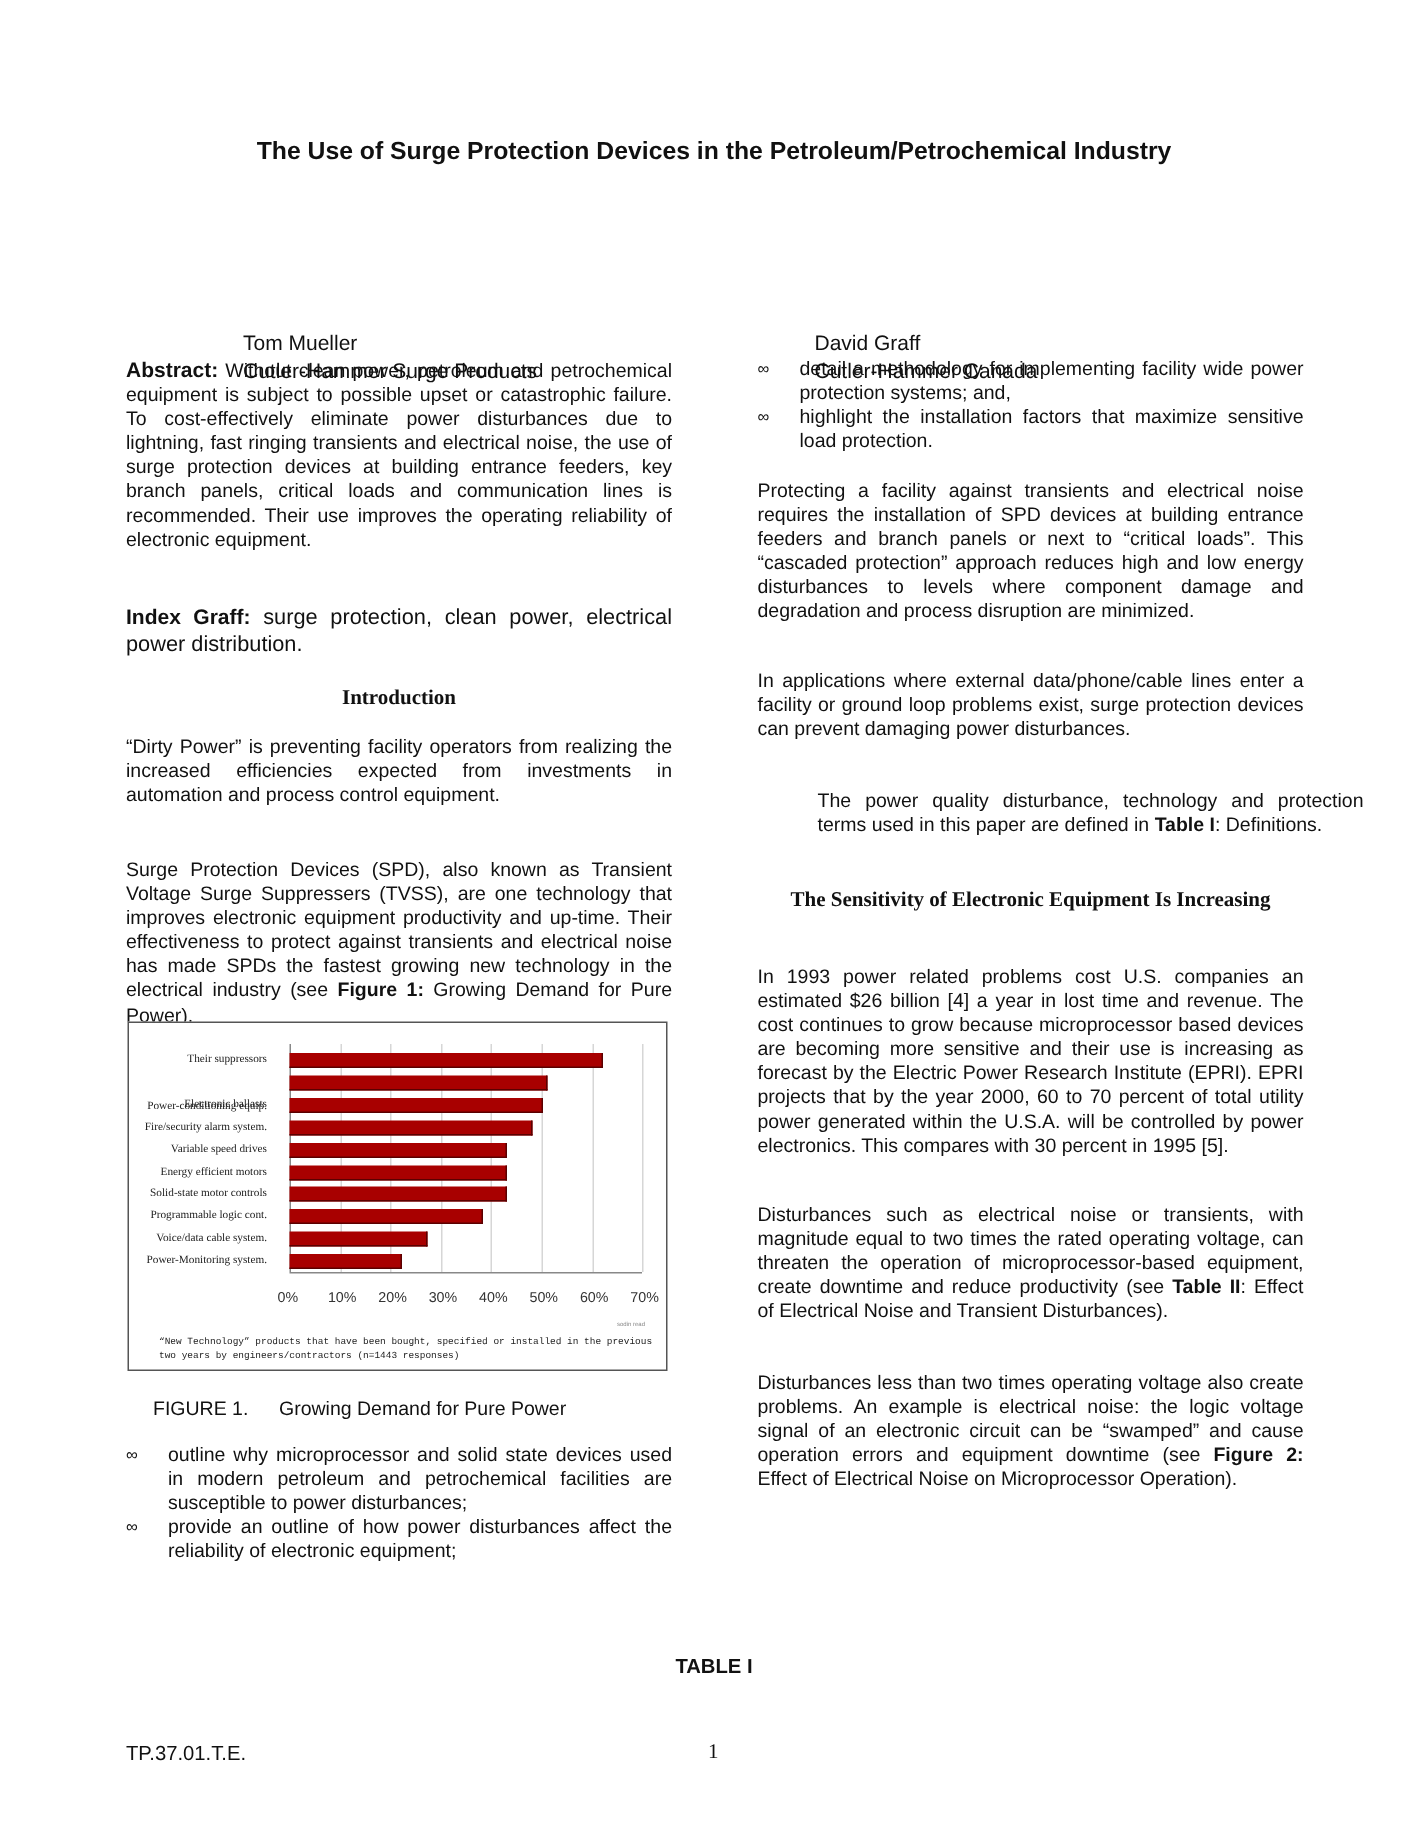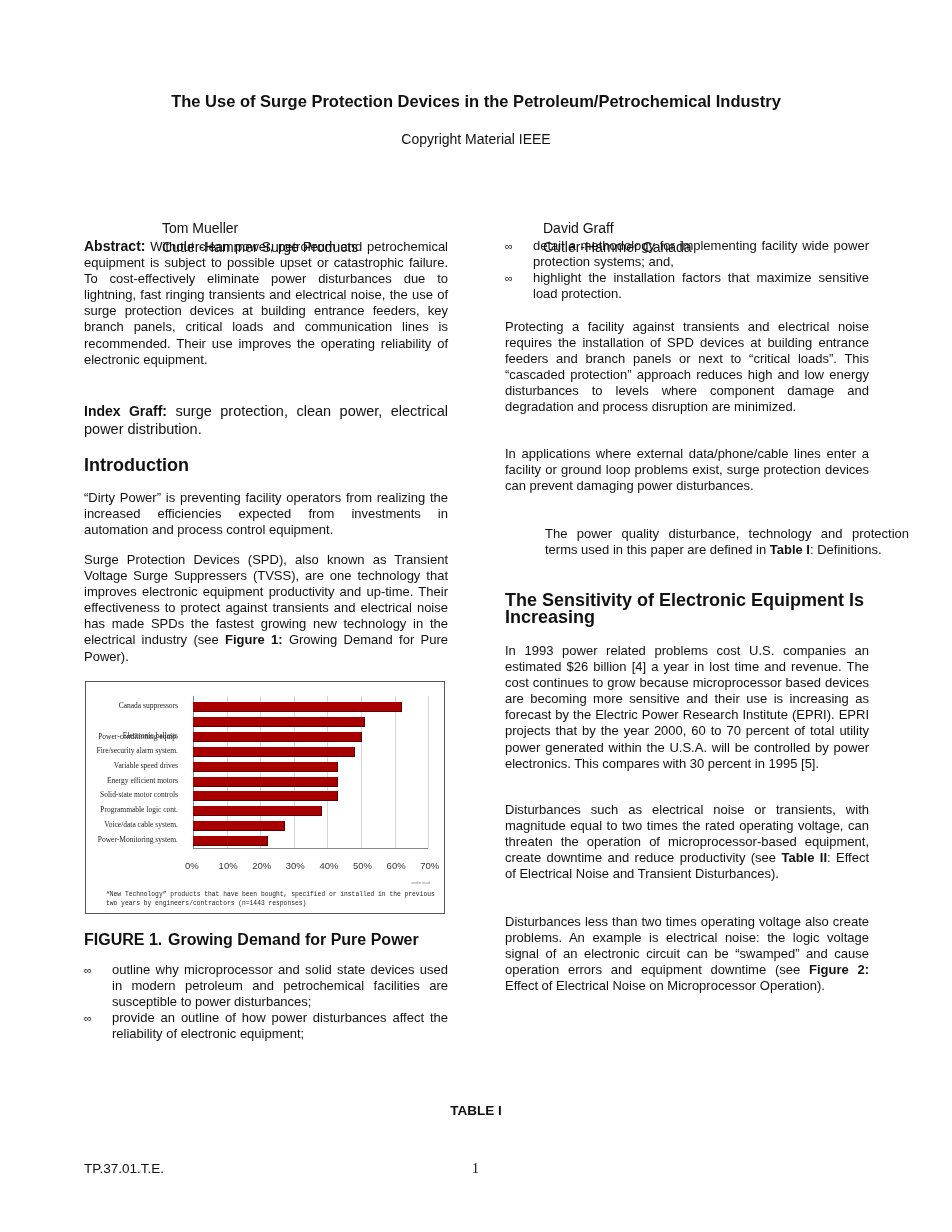--- a/index.html
+++ b/index.html
@@ -5,63 +5,62 @@
   html, body { margin: 0; padding: 0; background: #ffffff; }
   body { width: 952px; height: 1232px; position: relative; overflow: hidden; color: #111; font-family: "Liberation Sans", sans-serif; }
   .abs { position: absolute; }
   .title { top: 92px; left: 0; width: 952px; text-align: center; font-size: 16.5px; font-weight: bold; }
   .copy { top: 131px; left: 0; width: 952px; text-align: center; font-size: 14px; line-height: 17px; }
   .author { font-size: 14px; line-height: 19px; margin-top: 35px; }
   .col { font-size: 13px; line-height: 16.1px; text-align: justify; }
   .col p { margin: 0; }
   .kw { font-weight: bold; font-size: 14px; }
   .index { font-size: 14.5px; line-height: 18px; }
-  .sec { text-align: left; font-weight: bold; font-size: 18px; line-height: 17px; }
+  .sec { text-align: center; font-weight: bold; font-size: 14px; line-height: 17px; font-family: Liberation Serif, serif; }
   .bullet { position: relative; padding-left: 28px; }
   .bullet .mk { position: absolute; left: 0; top: 0; font-size: 11px; }
-  .figcap { font-weight: bold; font-size: 16px; }
+  .figcap { font-weight: normal; font-size: 13px; margin-left: 18px; }
   .figcap .num { display: inline-block; width: 84px; }
   .chartbox { left: 85px; top: 681px; width: 358px; height: 231px; border: 1.5px solid #555; background: #fff; }
   .chart-label { position: absolute; right: 266px; font-family: "Liberation Serif", serif; font-size: 7.5px; color: #222; white-space: nowrap; text-align: right; }
   .bar { position: absolute; height: 9px; background: #a80000; border-bottom: 1px solid #5a0000; border-right: 1px solid #5a0000; }
   .grid { position: absolute; width: 1px; background: #d6d6d6; top: 14px; height: 152px; }
   .tick { position: absolute; font-size: 9.5px; color: #333; top: 178px; }
   .chart-note { position: absolute; left: 20px; top: 208px; font-family: "Liberation Mono", monospace; font-size: 6.3px; line-height: 9px; color: #222; }
   .chart-src { position: absolute; right: 14px; top: 198px; font-size: 4px; color: #888; }
   .tabcap { top: 1101px; left: 0; width: 952px; text-align: center; font-weight: bold; font-size: 13.5px; line-height: 20px; }
   .footer-left { top: 1161px; left: 84px; font-size: 13.5px; }
   .footer-num { top: 1161px; left: 472px; font-family: "Liberation Serif", serif; font-size: 14px; }
 </style>
 </head>
 <body>
 
 <div class="abs title">The Use of Surge Protection Devices in the Petroleum/Petrochemical Industry</div>
 <div class="abs copy">
-  <div>Copyright Material IEEE</div>
 </div>
 <div class="abs author" style="top:184px; left:162px;">
   <div>Tom Mueller</div>
   <div>Cutler-Hammer Surge Products</div>
 </div>
 <div class="abs author" style="top:184px; left:543px;">
   <div>David Graff</div>
   <div>Cutler-Hammer Canada</div>
 </div>
 
 <div class="abs col" style="top:238px; left:84px; width:364px;">
   <p><span class="kw">Abstract:</span><span> Without clean power, petroleum and petrochemical equipment is subject to possible upset or catastrophic failure. To cost-effectively eliminate power disturbances due to lightning, fast ringing transients and electrical noise, the use of surge protection devices at building entrance feeders, key branch panels, critical loads and communication lines is recommended. Their use improves the operating reliability of electronic equipment.</span></p>
 </div>
 <div class="abs col index" style="top:402px; left:84px; width:364px;">
   <p><span class="kw">Index Graff:</span><span>  surge protection, clean power, electrical power distribution.</span></p>
 </div>
 <div class="abs sec" style="top:457px; left:84px; width:364px;">Introduction</div>
 <div class="abs col" style="top:490px; left:84px; width:364px;">
   <p>“Dirty Power” is preventing facility operators from realizing the increased efficiencies expected from investments in automation and process control equipment.</p>
 </div>
-<div class="abs col" style="top:552px; left:84px; width:364px;">
+<div class="abs col" style="top:572px; left:84px; width:364px;">
   <p><span>Surge Protection Devices (SPD), also known as Transient Voltage Surge Suppressers (TVSS), are one technology that improves electronic equipment productivity and up-time. Their effectiveness to protect against transients and electrical noise has made SPDs the fastest growing new technology in the electrical industry (see </span><b>Figure 1:</b><span> Growing Demand for Pure Power).</span></p>
 </div>
 
 <div class="abs chartbox">
   <div id="chart-plot">
       <div class="grid" style="left: 107px; background: rgb(136, 136, 136);"></div>
       <div class="tick" style="left: 99px;">0%</div>
       <div class="grid" style="left: 140.6px;"></div>
       <div class="tick" style="left: 132.6px;">10%</div>
       <div class="grid" style="left: 174.2px;"></div>
@@ -70,21 +69,21 @@
       <div class="tick" style="left: 199.8px;">30%</div>
       <div class="grid" style="left: 241.4px;"></div>
       <div class="tick" style="left: 233.4px;">40%</div>
       <div class="grid" style="left: 275px;"></div>
       <div class="tick" style="left: 267px;">50%</div>
       <div class="grid" style="left: 308.6px;"></div>
       <div class="tick" style="left: 300.6px;">60%</div>
       <div class="grid" style="left: 342.2px;"></div>
       <div class="tick" style="left: 334.2px;">70%</div>
       <div style="position: absolute; height: 1px; background: rgb(136, 136, 136); top: 166px; left: 107px; width: 235.2px;"></div>
-      <div class="chart-label" style="top: 19px;">Canada suppressors</div>
+      <div class="chart-label" style="top: 19px;">Their suppressors</div>
       <div class="bar" title="Surge suppressors: 62%" style="top: 20px; left: 107px; width: 208.32px; background: rgb(168, 0, 0);"></div>
       <div class="chart-label" style="top: 33.9px; margin-top: 16px;">Power-conditioning equip.</div>
       <div class="bar" title="Power-conditioning equip.: 51%" style="top: 34.9px; left: 107px; width: 171.36px; background: rgb(168, 0, 0);"></div>
       <div class="chart-label" style="top: 48.8px;">Electronic ballasts</div>
       <div class="bar" title="Electronic ballasts: 50%" style="top: 49.8px; left: 107px; width: 168px; background: rgb(168, 0, 0);"></div>
       <div class="chart-label" style="top: 63.7px;">Fire/security alarm system.</div>
       <div class="bar" title="Fire/security alarm system.: 48%" style="top: 64.7px; left: 107px; width: 161.28px; background: rgb(168, 0, 0);"></div>
       <div class="chart-label" style="top: 78.6px;">Variable speed drives</div>
       <div class="bar" title="Variable speed drives: 43%" style="top: 79.6px; left: 107px; width: 144.48px; background: rgb(168, 0, 0);"></div>
       <div class="chart-label" style="top: 93.5px;">Energy efficient motors</div>

